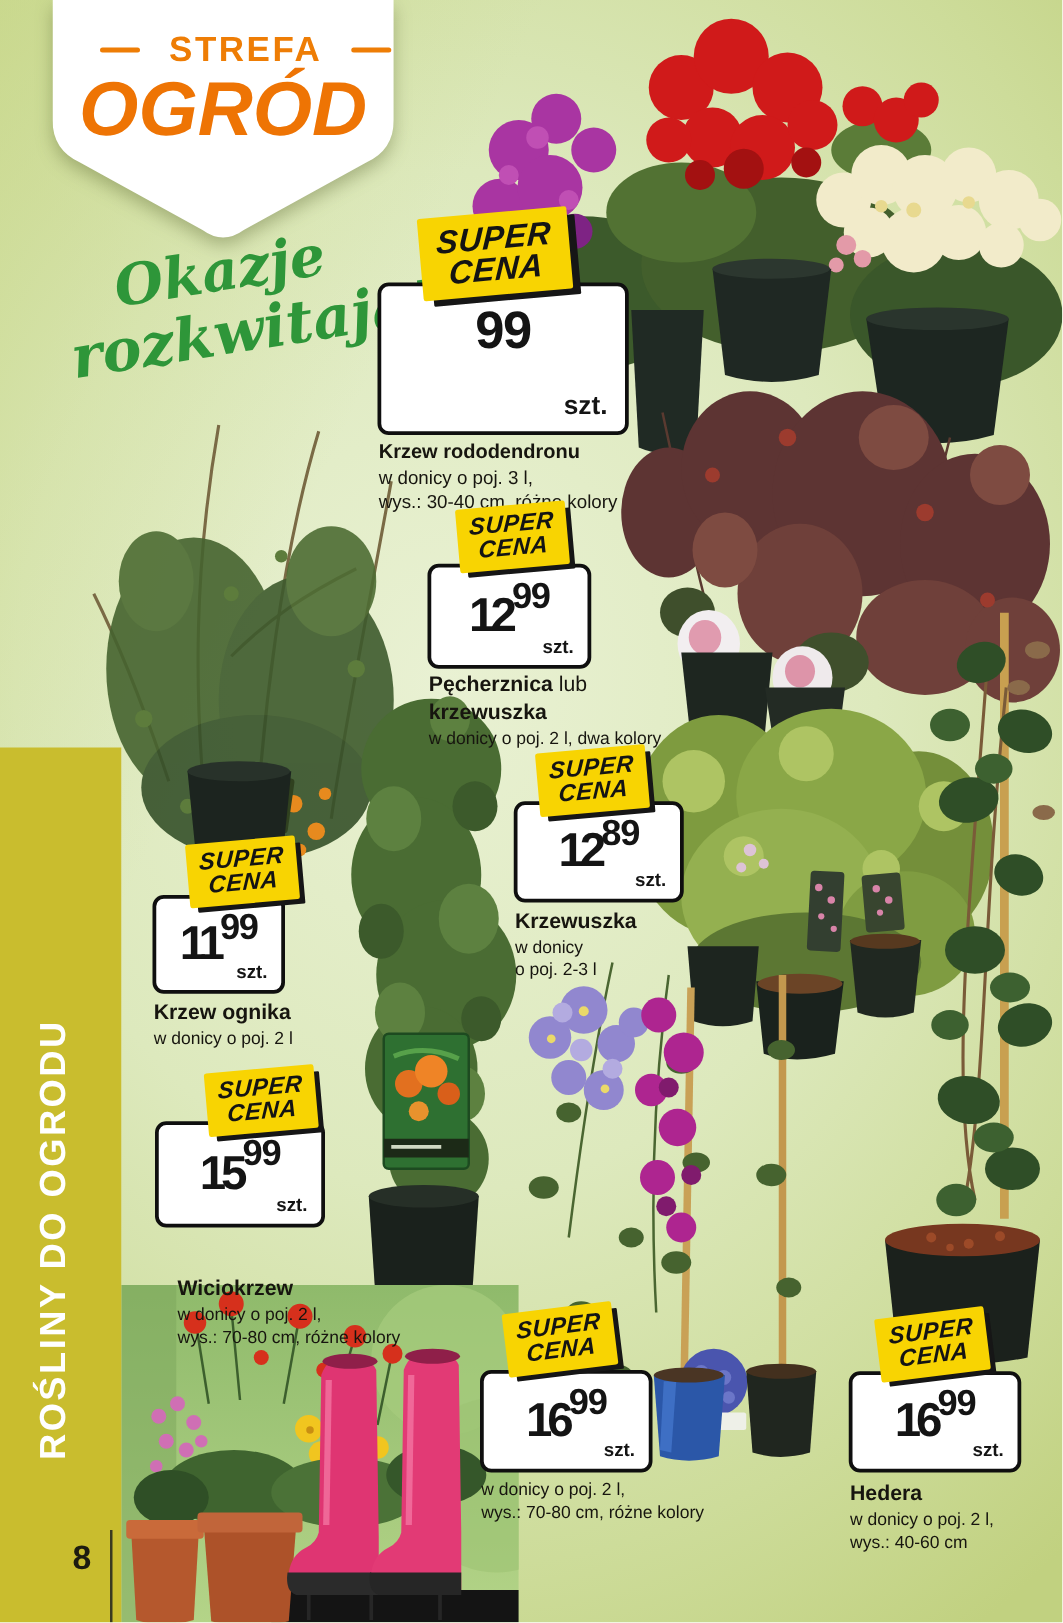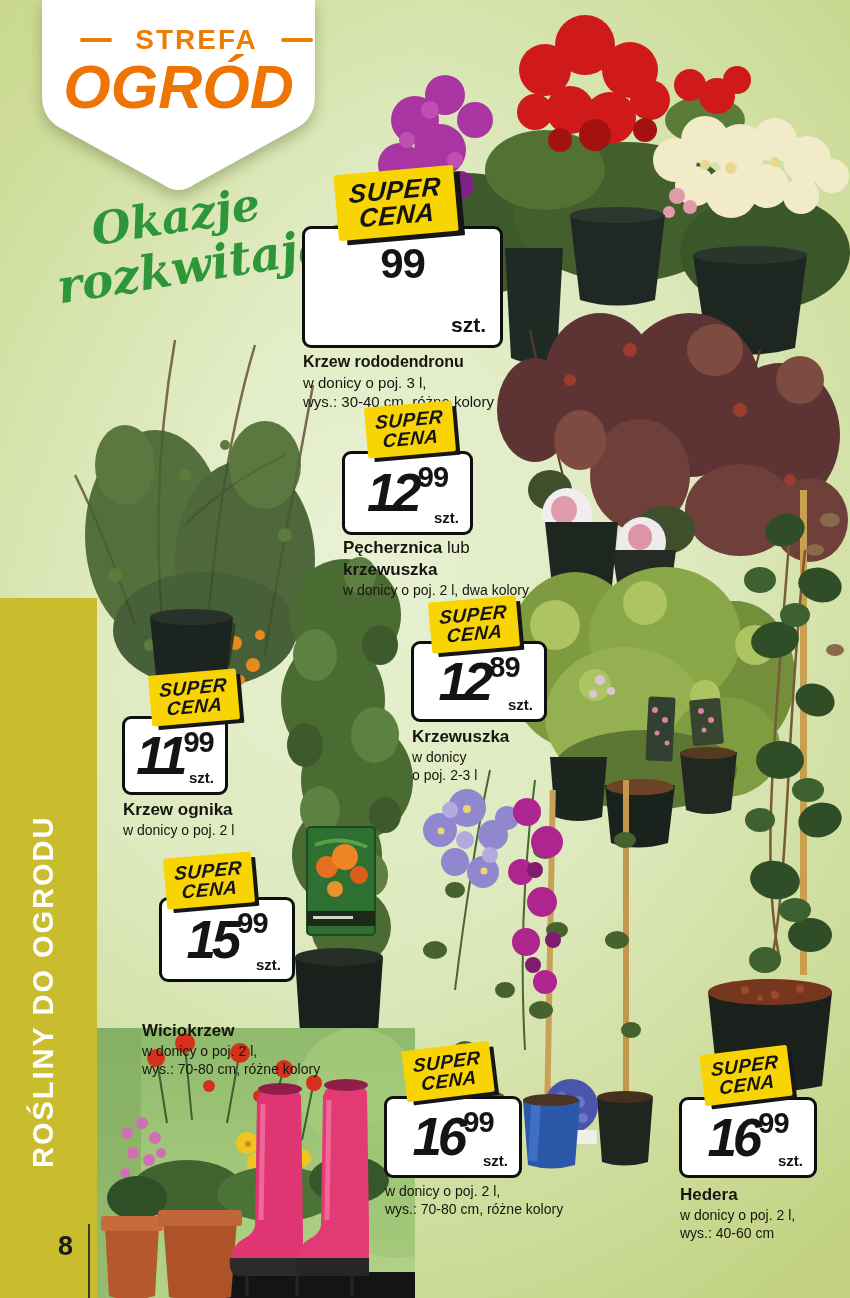--- a/index.html
+++ b/index.html
@@ -60,39 +60,39 @@
   .p-detail{font-weight:400;}
 
   
   #b1{left:336px;top:170px;width:120px;height:66px;font-size:26px;}
   #c1{left:302px;top:226px;width:201px;height:122px;}
   #c1 .p-int{font-size:78px;} #c1 .p-cents{font-size:42px;margin-top:14px;}
   #c1 .p-unit{font-size:21px;right:14px;bottom:8px;}
   #t1{left:303px;top:352px;width:215px;} #t1 .p-name{font-size:16px;} #t1 .p-detail{font-size:15px;}
 
   
-  .sm .p-int{font-size:53px;font-style:italic;} .sm .p-cents{font-size:29px;margin-top:9px;}
+  .sm .p-int{font-size:38px;} .sm .p-cents{font-size:29px;margin-top:9px;}
   .sm .p-unit{font-size:15px;}
   .badge-sm{width:88px;height:51px;font-size:19px;box-shadow:5px 5px 0 -1px #161616;}
   .t-sm .p-name{font-size:17px;} .t-sm .p-detail{font-size:14px;}
 
   #b2{left:366px;top:404px;}
   #c2{left:342px;top:451px;width:131px;height:84px;}
   #t2{left:343px;top:537px;width:220px;}
 
   #b3{left:430px;top:599px;}
   #c3{left:411px;top:641px;width:136px;height:81px;}
   #t3{left:412px;top:726px;width:160px;}
 
   #b4{left:150px;top:672px;}
   #c4{left:122px;top:716px;width:106px;height:79px;}
   #t4{left:123px;top:799px;width:200px;}
 
   #b5{left:165px;top:855px;}
-  #c5{left:159px;top:897px;width:136px;height:85px;}
+  #c5{left:124px;top:897px;width:136px;height:85px;}
   #t5{left:142px;top:984px;width:230px;margin-top:36px;}
 
   #b6{left:404px;top:1046px;transform:rotate(-7deg);}
   #c6{left:384px;top:1096px;width:138px;height:82px;}
   #t6{left:385px;top:1182px;width:230px;}
 
   #b7{left:702px;top:1050px;transform:rotate(-7deg);}
   #c7{left:679px;top:1097px;width:138px;height:81px;}
   #t7{left:680px;top:1184px;width:165px;}
 </style>

